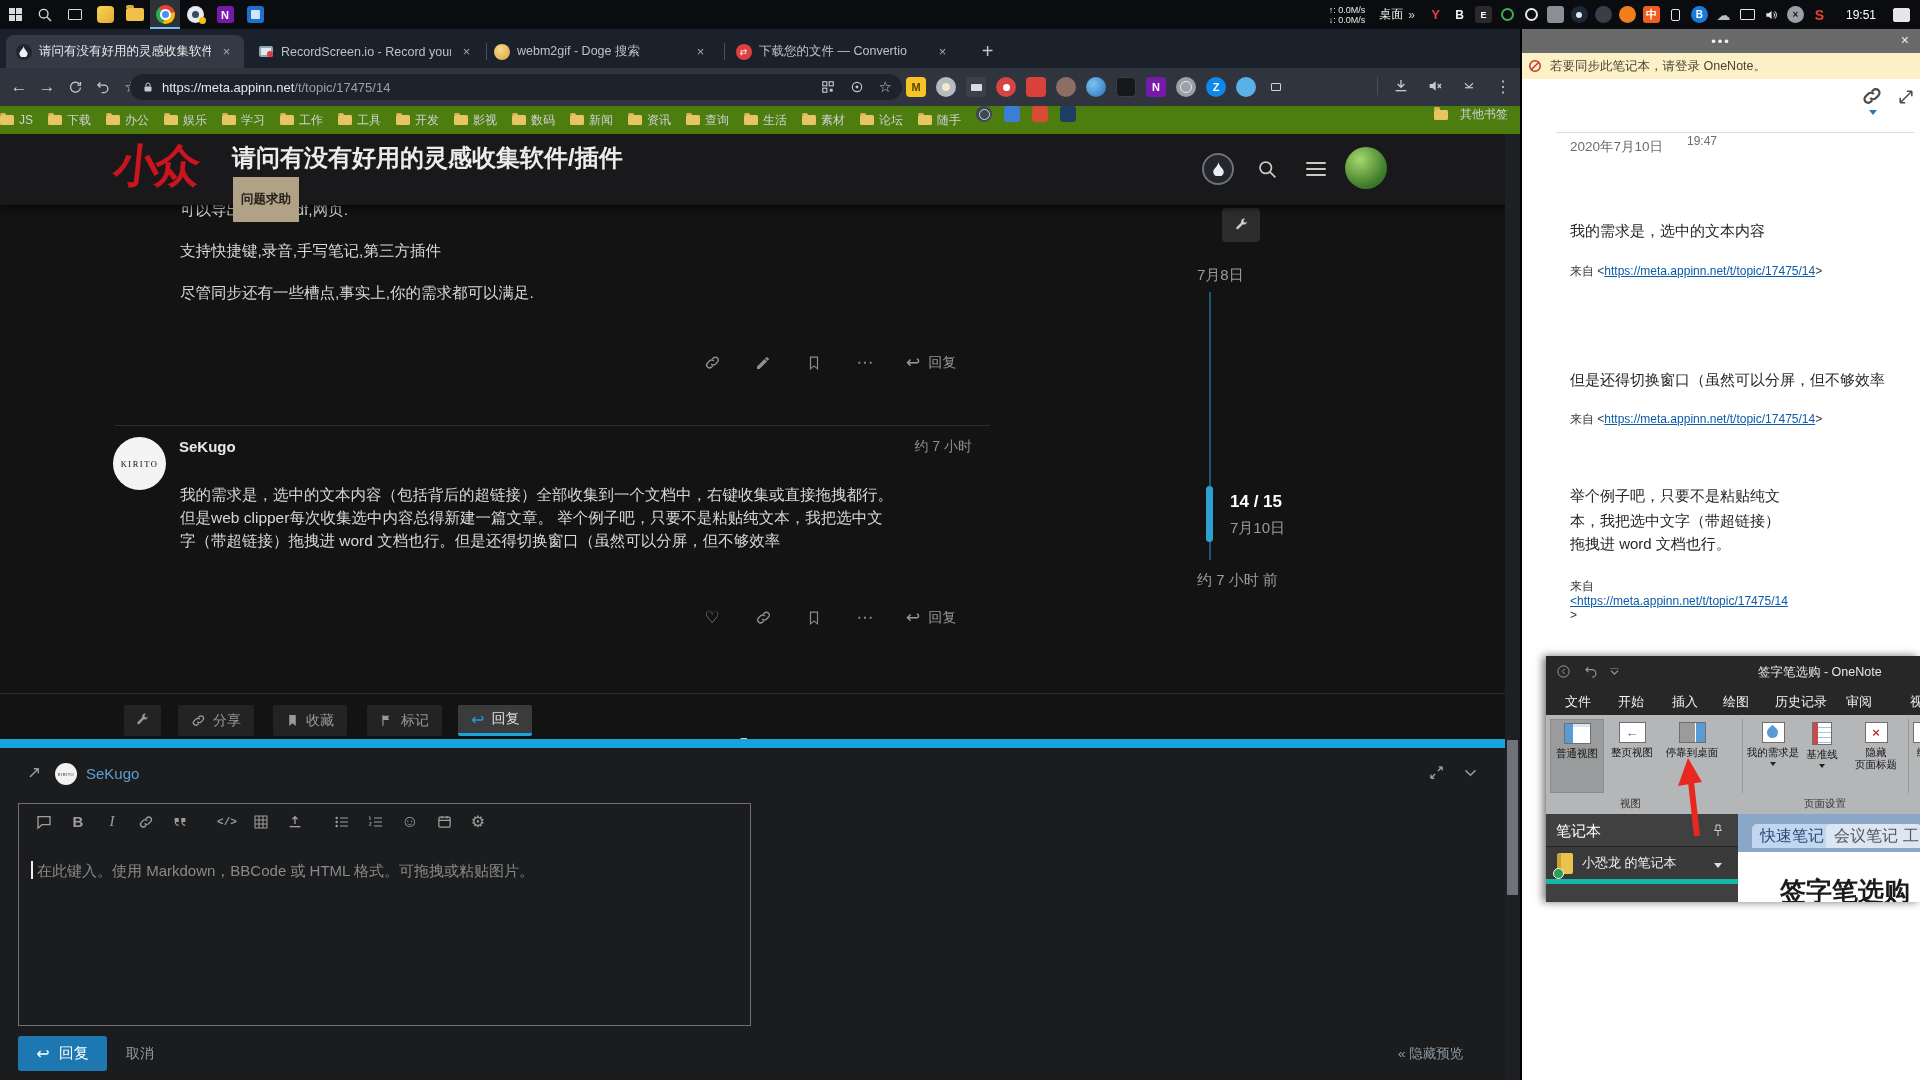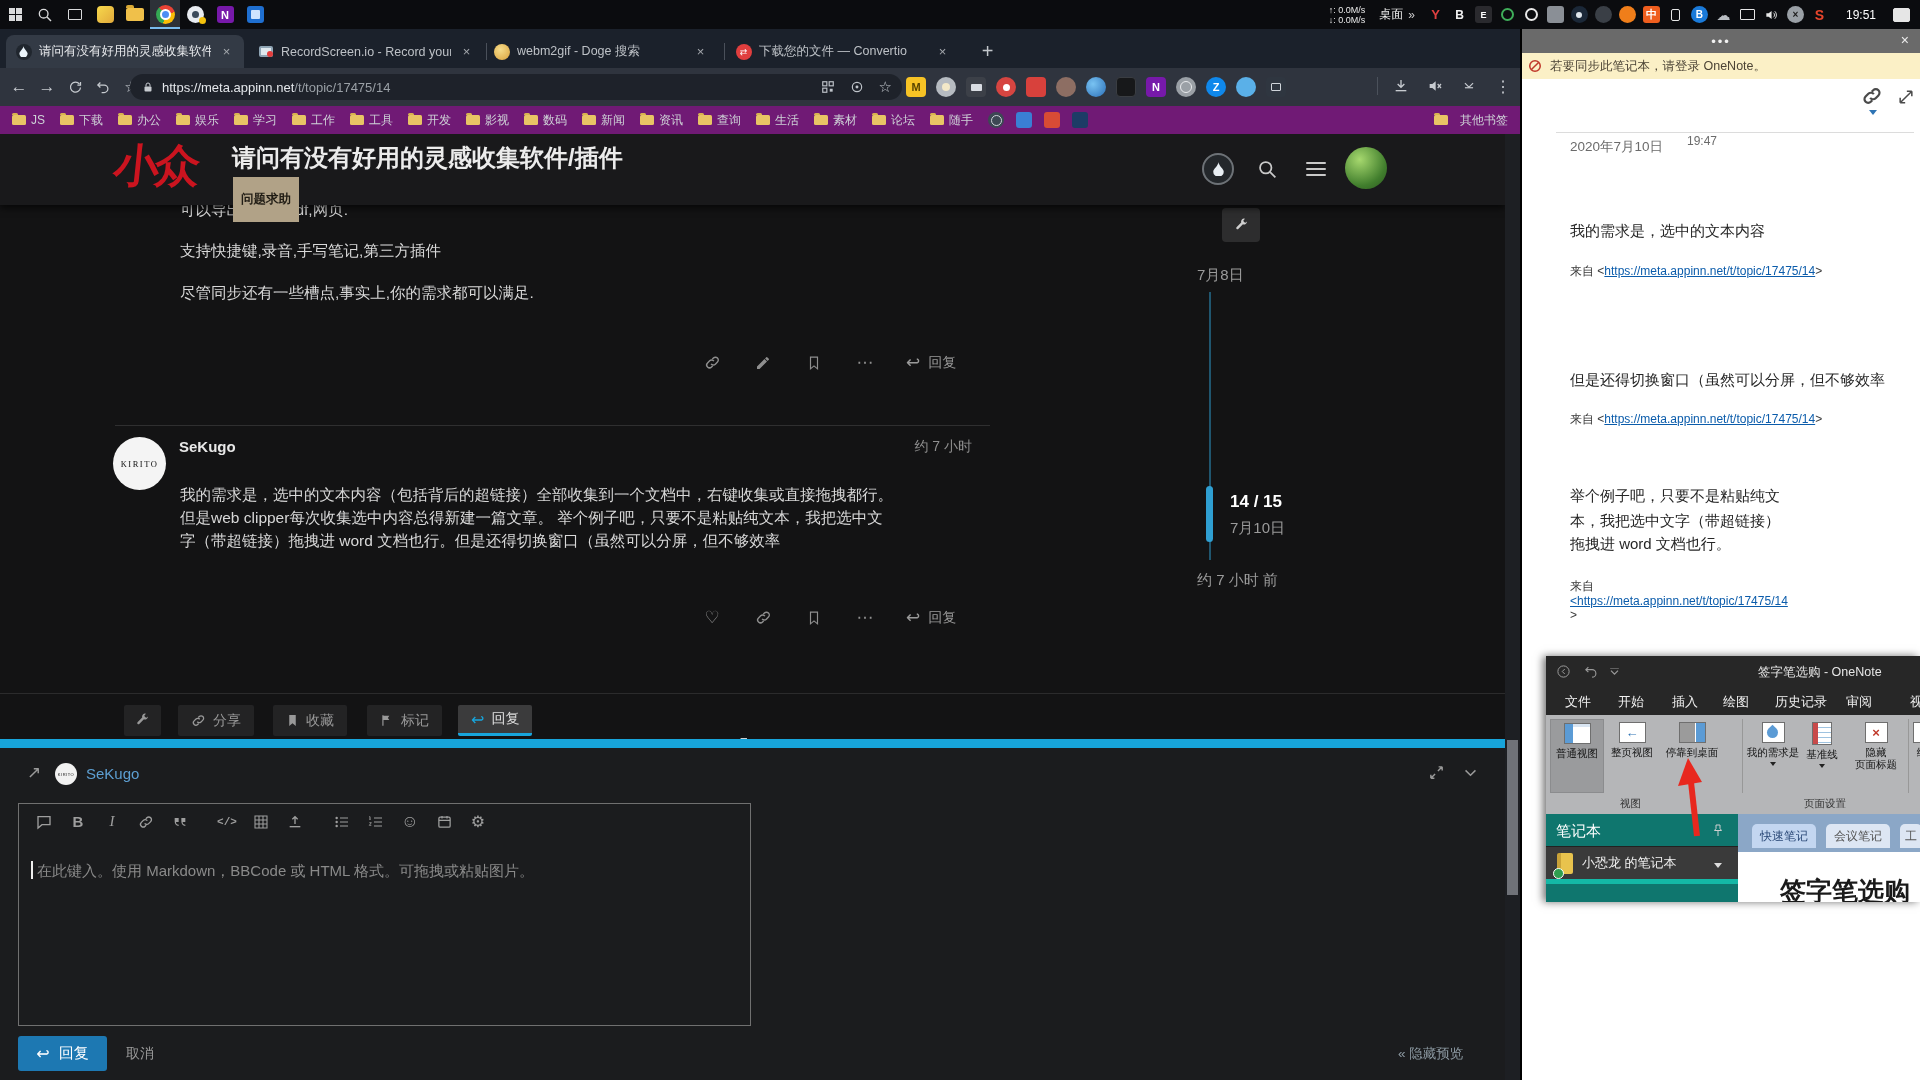--- a/index.html
+++ b/index.html
@@ -61,21 +61,21 @@
   .url-host{color:#e4e7eb}
   .url-path{color:#9aa0a6}
   .pill-ics{position:absolute;right:10px;top:0;height:26px;display:flex;align-items:center;gap:15px;color:#bfc4ca}
   .ext-row{position:absolute;left:906px;top:9px;display:flex;gap:10px;align-items:center}
   .ext{width:20px;height:20px;border-radius:50%;display:flex;align-items:center;justify-content:center;font-size:11px;font-weight:bold;color:#fff;flex:none}
   .ext.sq{border-radius:4px}
   .vsep{width:1px;height:18px;background:#4b515b}
   .right-ctrl{position:absolute;right:6px;top:7px;display:flex;gap:12px;align-items:center;color:#c7cbd0}
   .rc{width:22px;height:22px;display:flex;align-items:center;justify-content:center}
 
-  .bookmarks{position:absolute;left:0;top:77px;width:100%;height:28px;background:#701a75;display:flex;align-items:center;font-size:12px;color:#ced2d7;padding-left:12px}
+  .bookmarks{position:absolute;left:0;top:77px;width:100%;height:28px;background:#4d7c0f;display:flex;font-size:12px;color:#ced2d7;padding-left:0}
   .bm{display:flex;align-items:center;gap:5px;margin-right:15px;white-space:nowrap}
   .bmf{width:14px;height:10px;background:#e8c465;border-radius:1.5px;position:relative;flex:none}
   .bmf::before{content:"";position:absolute;top:-2.5px;left:0;width:6px;height:2.5px;background:#d8b34f;border-radius:1.5px 1.5px 0 0}
   .bm-ic{width:16px;height:16px;border-radius:50%;margin-right:12px;flex:none}
   .other-bm{position:absolute;right:12px;display:flex;align-items:center;gap:12px}
 
   
   .page{position:absolute;left:0;top:105px;width:1505px;height:946px;background:#131314;overflow:hidden}
   .t-header{position:absolute;left:0;top:0;width:100%;height:71px;background:#19191b;box-shadow:0 3px 7px rgba(0,0,0,.65);z-index:5}
   .t-logo{position:absolute;left:114px;top:2px;font-size:45px;font-weight:900;color:#cb141f;transform:skewX(-6deg);letter-spacing:-4px}
@@ -152,30 +152,30 @@
   .grp-lbl{position:absolute;top:82px;font-size:10.5px;color:#333;white-space:nowrap}
   .ic-page{background:#fff;border:1px solid #6f6f6f}
   .ic-normal{width:27px;height:21px;box-shadow:inset 8px 0 0 #5b9bd5,inset 0 3px 0 #d9e5f2}
   .ic-full{width:27px;height:21px;display:flex;align-items:center;justify-content:center;color:#2e74b5;font-size:13px;font-weight:bold}
   .ic-dock{width:27px;height:21px;border:1px solid #6f6f6f;background:linear-gradient(to right,#9b9b9b 0 62%,#fff 62% 66%,#5b9bd5 66%)}
   .ic-color{width:23px;height:21px;position:relative}
   .ic-color::after{content:"";position:absolute;left:4px;top:4px;width:11px;height:11px;background:#5b9bd5;border-radius:0 50% 50% 50%;transform:rotate(45deg)}
   .ic-rule{width:20px;height:23px;background:#fff,;border:1px solid #6f6f6f;background-image:repeating-linear-gradient(to bottom,#fff 0 4px,#9fc3e0 4px 5px);box-shadow:inset 4px 0 0 rgba(255,255,255,0),inset 5px 0 0 #c84a4a}
   .ic-hide{width:23px;height:21px;display:flex;align-items:center;justify-content:center;color:#c0392b;font-weight:bold;font-size:13px}
   .on-bottom{position:absolute;left:0;top:158px;width:100%;height:88px}
-  .nb-pane{position:absolute;left:0;top:0;width:230px;height:88px;background:#0f766e}
+  .nb-pane{position:absolute;left:0;top:0;width:230px;height:88px;background:#404040}
   .nb-hd{position:absolute;left:10px;top:8px;font-size:15px;color:#fff}
   .nb-pin{position:absolute;left:166px;top:10px;color:#cfcfcf}
   .nb-row{position:absolute;left:0;top:32px;width:192px;height:38px;background:#3a3a3a;border-top:1px solid #222;border-bottom:5px solid #14b8a6;display:flex;align-items:center}
   .nb-ic{width:16px;height:21px;background:#e8c34d;border-left:4px solid #c9a238;border-radius:2px;margin-left:11px;position:relative}
   .nb-sync{position:absolute;left:-8px;bottom:-5px;width:11px;height:11px;border-radius:50%;background:#2e9e4f;border:1px solid #fff}
   .nb-name{font-size:13px;color:#ededed;margin-left:9px;white-space:nowrap}
   .nb-chev{position:absolute;left:168px;top:16px;width:0;height:0;border:4px solid transparent;border-top:5px solid #ddd}
   .sec-area{position:absolute;left:192px;top:0;width:182px;height:88px;background:#8ba7c7}
-  .sec-tab{position:absolute;top:10px;height:24px;display:flex;align-items:center;justify-content:center;font-size:12px;border-radius:5px 5px 0 0;padding:0 8px;white-space:nowrap}
+  .sec-tab{position:absolute;top:10px;height:24px;display:flex;align-items:center;justify-content:center;font-size:16px;border-radius:5px 5px 0 0;padding:0 8px;white-space:nowrap}
   .sec-on{background:#c3d6f0;color:#2c4a78}
   .sec-off{background:#dde6f3;color:#555}
   .sec-page{position:absolute;left:192px;top:38px;width:182px;height:50px;background:#fff;overflow:hidden}
   .sec-page-title{position:absolute;left:42px;top:22px;font-size:26px;font-weight:bold;color:#1a1a1a;white-space:nowrap}
   .red-arrow{position:absolute;left:128px;top:100px;z-index:9}
 </style>
 </head>
 <body>
 
 <div class="screen">

